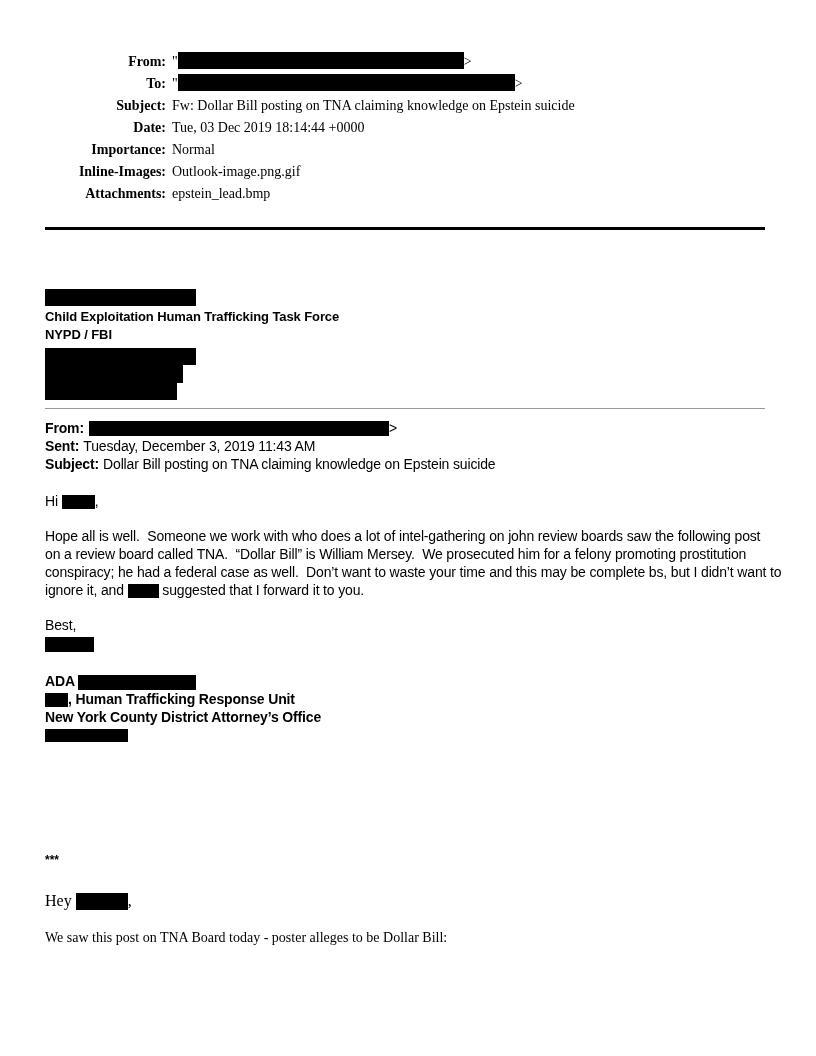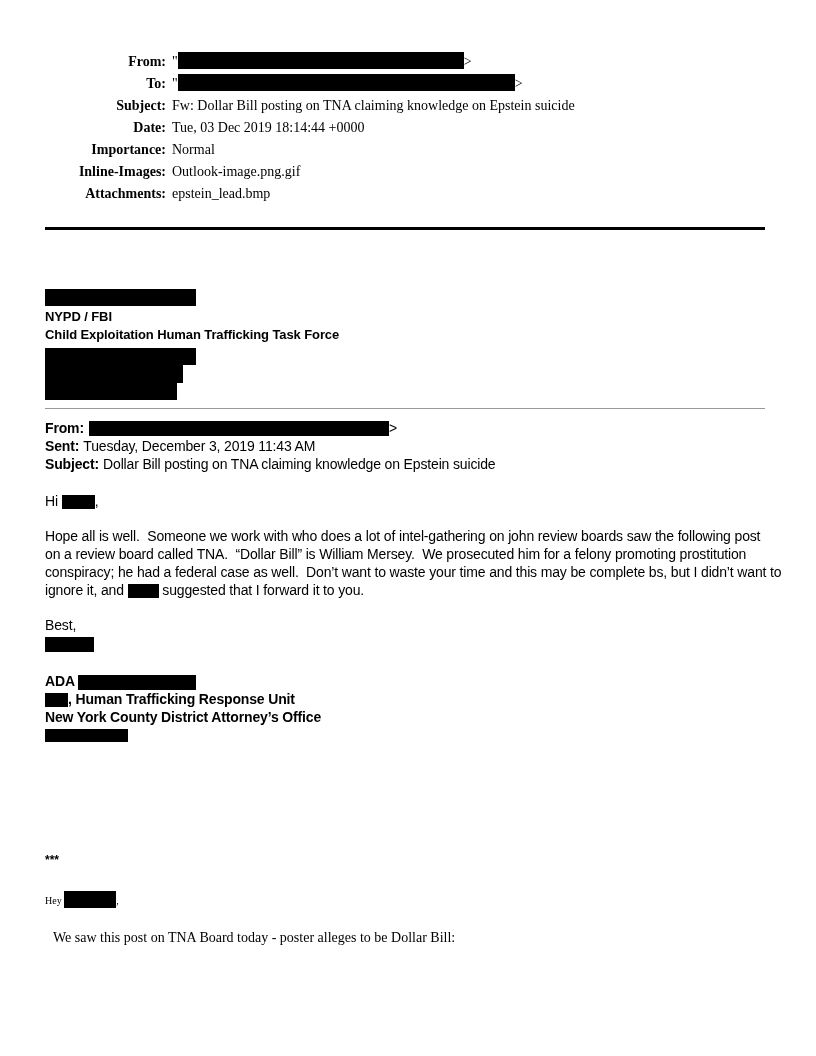--- a/index.html
+++ b/index.html
@@ -61,23 +61,23 @@
   .rd-best { width: 49px; height: 15px; margin-top: 3px; }
 
   .sig-bottom { margin-top: 20px; }
   .sigline { white-space: pre; font-weight: bold; }
   .rd-ada  { width: 118px; height: 15px; vertical-align: -4px; }
   .rd-unit { width: 23px;  height: 14px; vertical-align: -3px; }
   .rd-phone{ width: 83px;  height: 13px; margin-top: 3px; }
 
   
   .stars { margin-top: 112px; font-family: "Liberation Sans", sans-serif; font-weight: bold; font-size: 12px; line-height: 13px; }
-  .hey   { margin-top: 24px; font-size: 10px; line-height: 19px; white-space: pre; }
+  .hey   { margin-top: 24px; font-size: 16px; line-height: 19px; white-space: pre; }
   .rd-hey { width: 52px; height: 17px; vertical-align: -4px; }
-  .wesaw { margin-top: 18px; font-size: 14px; line-height: 19px; margin-left: 8px; }
+  .wesaw { margin-top: 18px; font-size: 14px; line-height: 19px; }
 </style>
 </head>
 <body>
 
 <div class="page">
 
   <section class="mail-header">
     <div class="hrow">
       <span class="hlabel">From:</span>
       <span class="hvalue"><span>"</span><span class="redact rd-from"></span><span>&gt;</span></span>
@@ -105,22 +105,22 @@
     <div class="hrow">
       <span class="hlabel">Attachments:</span>
       <span class="hvalue">epstein_lead.bmp</span>
     </div>
   </section>
 
   <div class="rule-thick"></div>
 
   <section class="sig-top">
     <div class="redact-block rb1"></div>
+    <div class="sig-line">Child Exploitation Human Trafficking Task Force</div>
     <div class="sig-line">NYPD / FBI</div>
-    <div class="sig-line">Child Exploitation Human Trafficking Task Force</div>
     <div class="redact-block rb2"></div>
     <div class="redact-block rb3"></div>
     <div class="redact-block rb4"></div>
   </section>
 
   <div class="rule-thin"></div>
 
   <section class="fwd-header sans">
     <div class="frow"><span class="flabel">From:</span><span class="redact rd-fwd-from"></span><span>&gt;</span></div>
     <div class="frow"><span class="flabel">Sent:</span><span class="fval">Tuesday, December 3, 2019 11:43 AM</span></div>

